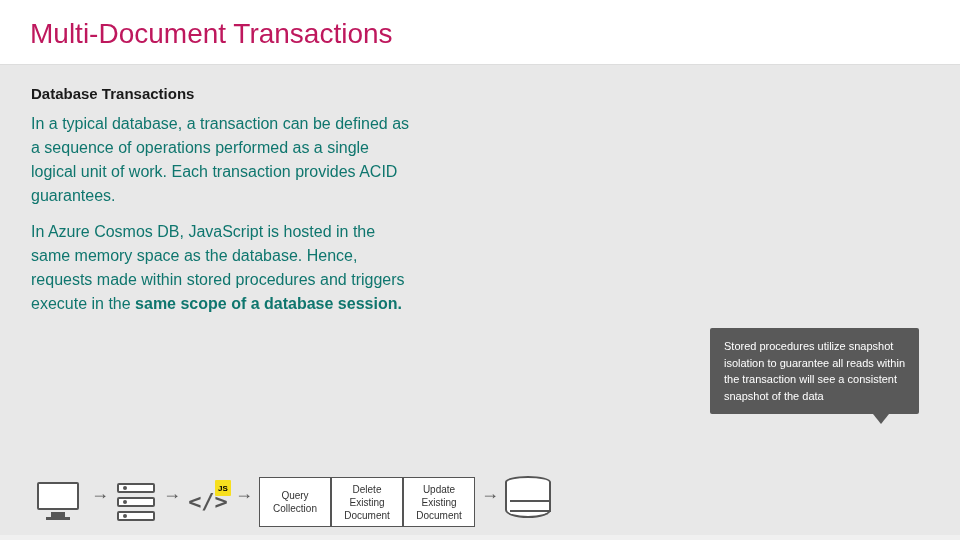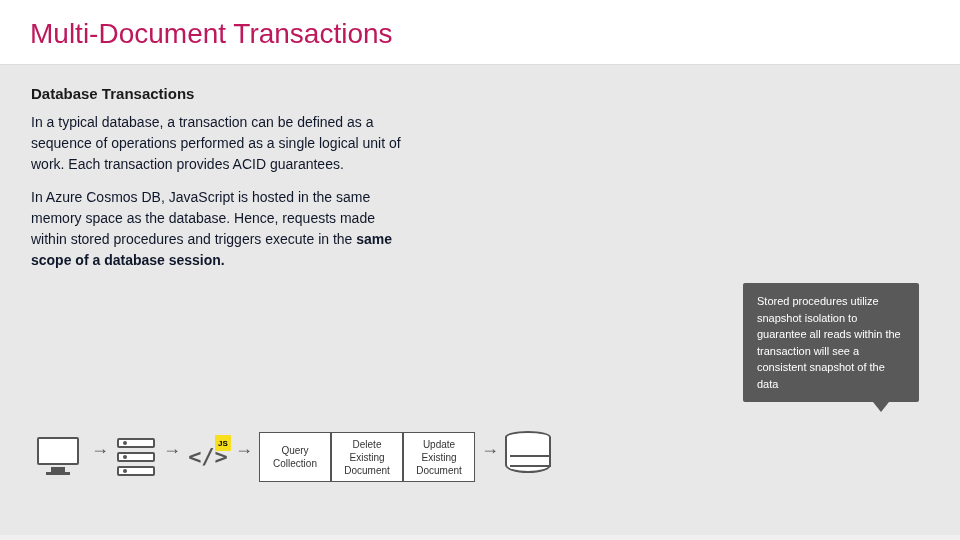--- a/index.html
+++ b/index.html
@@ -27,22 +27,22 @@
     }
 
     .section-title {
       font-size: 15px;
       font-weight: 600;
       color: #1a1a1a;
       margin-bottom: 10px;
     }
 
     .text-block {
-      font-size: 14px;
-      color: #0f172a;
+      font-size: 16px;
+      color: #0f766e;
       line-height: 1.5;
       max-width: 380px;
       margin-bottom: 12px;
     }
 
     .text-block .bold {
       font-weight: 700;
     }
 
     .diagram-area {
@@ -54,21 +54,21 @@
     
     .callout-box {
       position: absolute;
       right: 10px;
       top: 0px;
       background: #595959;
       color: #fff;
       font-size: 11px;
       line-height: 1.5;
       padding: 10px 14px;
-      width: 176px;
+      width: 209px;
       border-radius: 2px;
     }
 
     .callout-box::after {
       content: '';
       position: absolute;
       bottom: -10px;
       right: 30px;
       border-width: 10px 8px 0 8px;
       border-style: solid;

